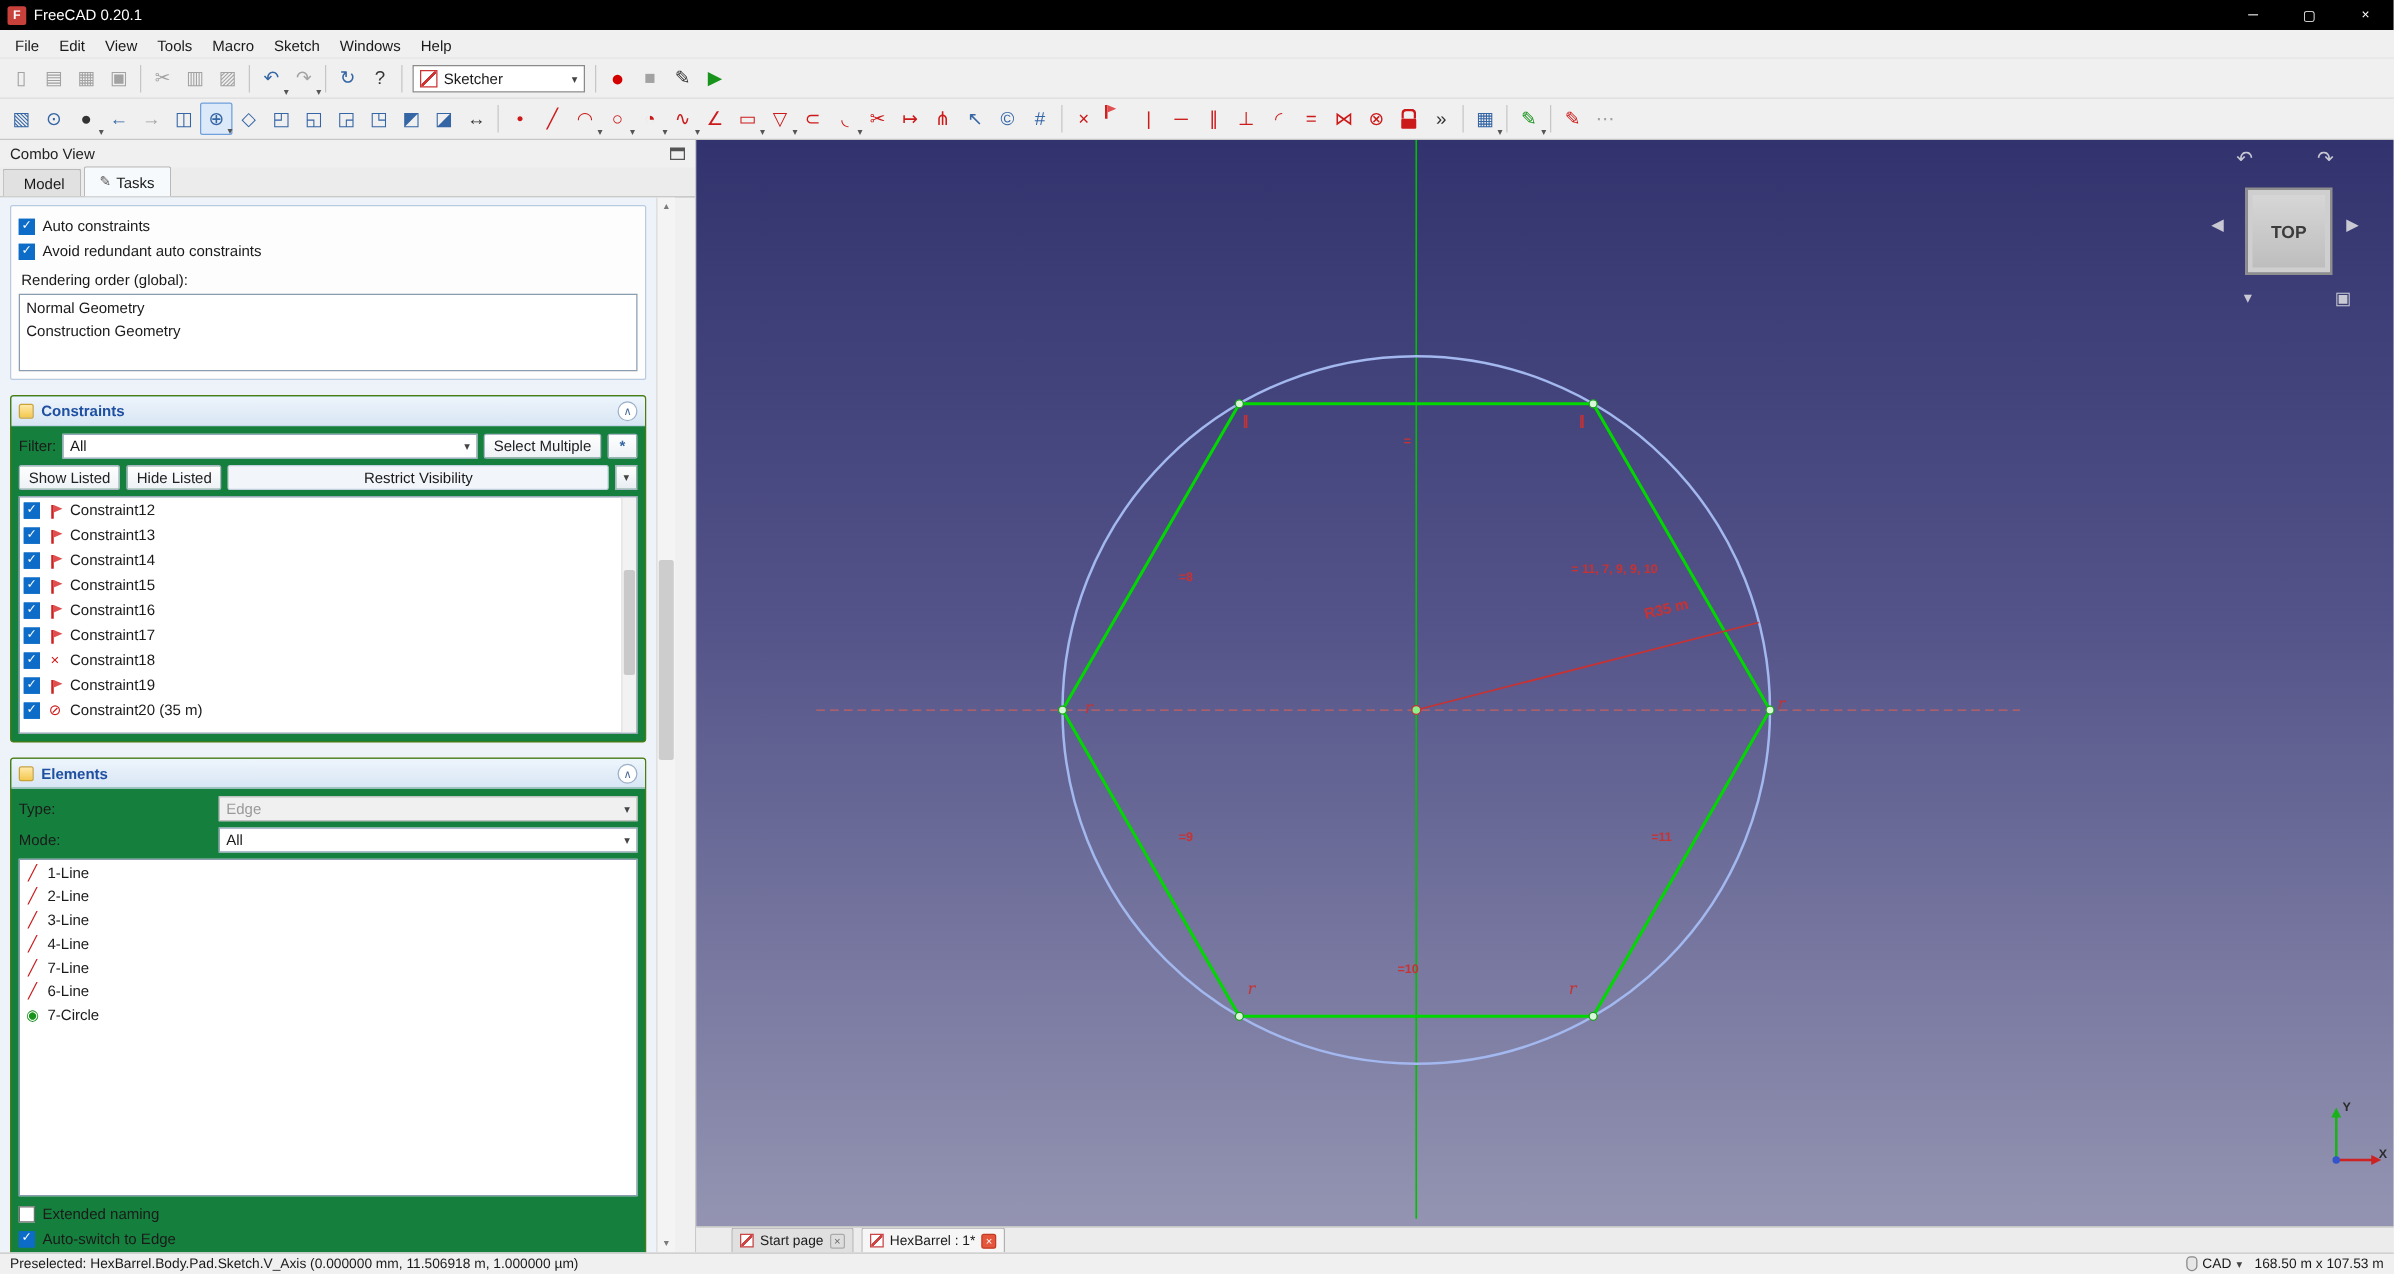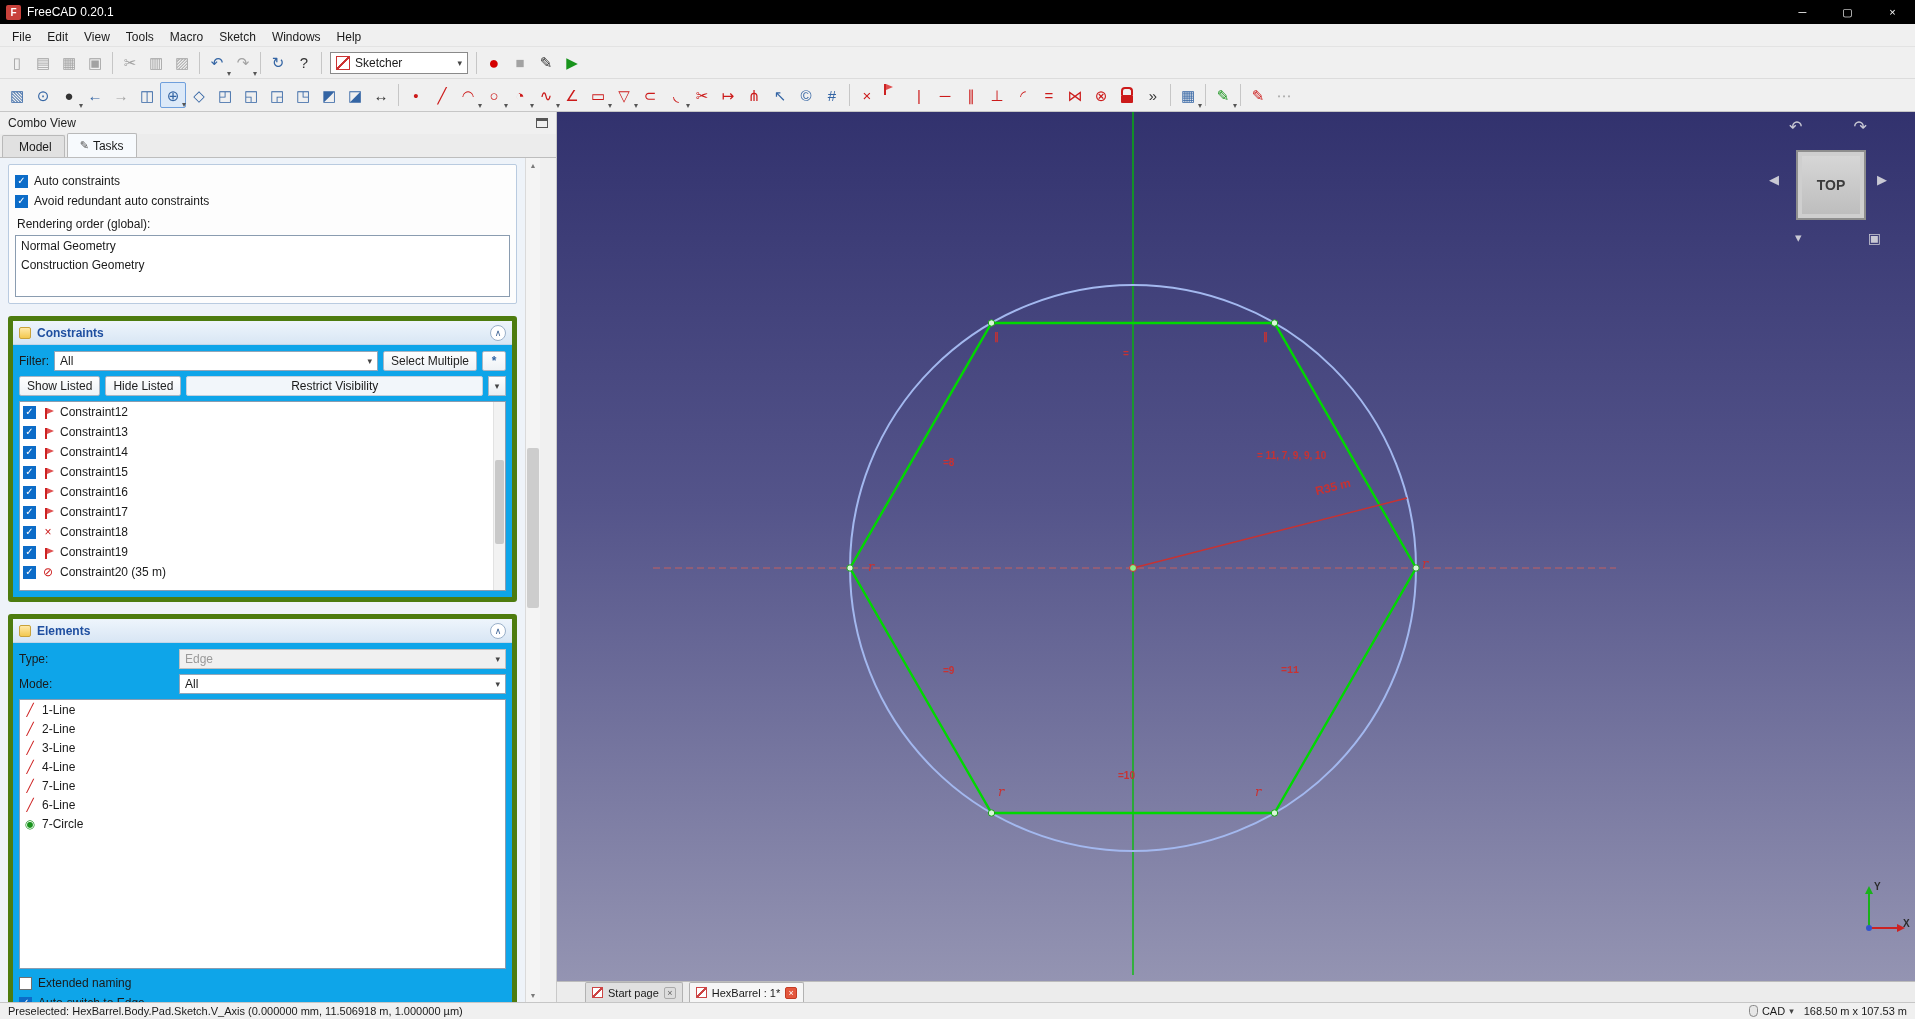--- a/index.html
+++ b/index.html
@@ -57,21 +57,21 @@
   .box{background:#fdfdfd;border:1px solid #b9cbe0;border-radius:2px;padding:6px;margin-top:2px}
   .cbrow{display:flex;align-items:center;gap:6px;height:20px}
   .cb{width:13px;height:13px;flex:none;border:1px solid #707070;background:#fff;display:inline-flex;align-items:center;justify-content:center}
   .cb[data-checked="true"]{background:#0c6cc8;border-color:#0c6cc8}
   .cb[data-checked="true"]::after{content:"✓";color:#fff;font-size:10px;line-height:1}
   .rlabel{margin:6px 0 4px 2px}
   .listbox{background:#fff;border:1px solid #8a9cb0}
   .rlist{height:62px}
   .li{height:19px;display:flex;align-items:center;padding:0 5px}
 
-  .gbox{border:5px solid #4d7c0f;border-radius:3px;margin-top:12px;background:#0ea5e9;overflow:hidden}
+  .gbox{border:1px solid #4d7c0f;border-radius:3px;margin-top:12px;background:#15803d;overflow:hidden}
   .ghead{height:24px;display:flex;align-items:center;gap:6px;padding:0 6px;background:linear-gradient(#eef5fc,#d8e6f4);border-bottom:1px solid #c3d5e8}
   .gicon{width:12px;height:12px;background:linear-gradient(#ffe9a8,#f3c84f);border:1px solid #c9a23a;border-radius:2px}
   .gtitle{color:#1f4fa0;font-weight:bold}
   .gcollapse{margin-left:auto;width:16px;height:16px;border:1px solid #9ab0c9;border-radius:8px;display:flex;align-items:center;justify-content:center;font-size:9px;color:#466a99;background:#fff}
   .gbody{padding:6px}
   .frow{display:flex;align-items:center;gap:5px;margin-bottom:5px}
   .combo{height:20px;border:1px solid #93a6b8;background:#fff;display:flex;align-items:center;padding:0 5px;gap:4px}
   .combo .val{flex:1}
   .combo.grow{flex:1}
   .combo[data-disabled="true"]{background:#f0f0f0;color:#9a9a9a;border-color:#c0c0c0}
@@ -460,21 +460,21 @@
 
   <div>
 
   <span class="vmark" data-cls="eqmark" style="left: 437px; top: 219px;">∥</span>
       <span class="vmark" data-cls="eqmark" style="left: 566px; top: 236px;">=</span>
       <span class="vmark" data-cls="eqmark" style="left: 706px; top: 219px;">∥</span>
       <span class="vmark" data-cls="eqmark" style="left: 386px; top: 345px;">=8</span>
       <span class="vmark" data-cls="eqmark" style="left: 700px; top: 338px;">= 11, 7, 9, 9, 10</span>
       <span class="vmark" data-cls="eqmark" style="left: 386px; top: 553px;">=9</span>
       <span class="vmark" data-cls="eqmark" style="left: 561px; top: 658px;">=10</span>
-      <span class="vmark" data-cls="eqmark" style="left: 724px; top: 553px; font-family: Liberation Mono, monospace;">=11</span>
+      <span class="vmark" data-cls="eqmark" style="left: 764px; top: 553px;">=11</span>
       <span class="vmark" data-cls="rmark" style="left: 311px; top: 447px;">r</span>
       <span class="vmark" data-cls="rmark" style="left: 865px; top: 444px;">r</span>
       <span class="vmark" data-cls="rmark" style="left: 441px; top: 672px;">r</span>
       <span class="vmark" data-cls="rmark" style="left: 698px; top: 672px;">r</span>
     </div>
   <span class="radius-label">R35 m</span>
 
   <div class="navcube">
     <span class="nc-glyph nc-rotl">↶</span>
     <span class="nc-glyph nc-rotr">↷</span>

